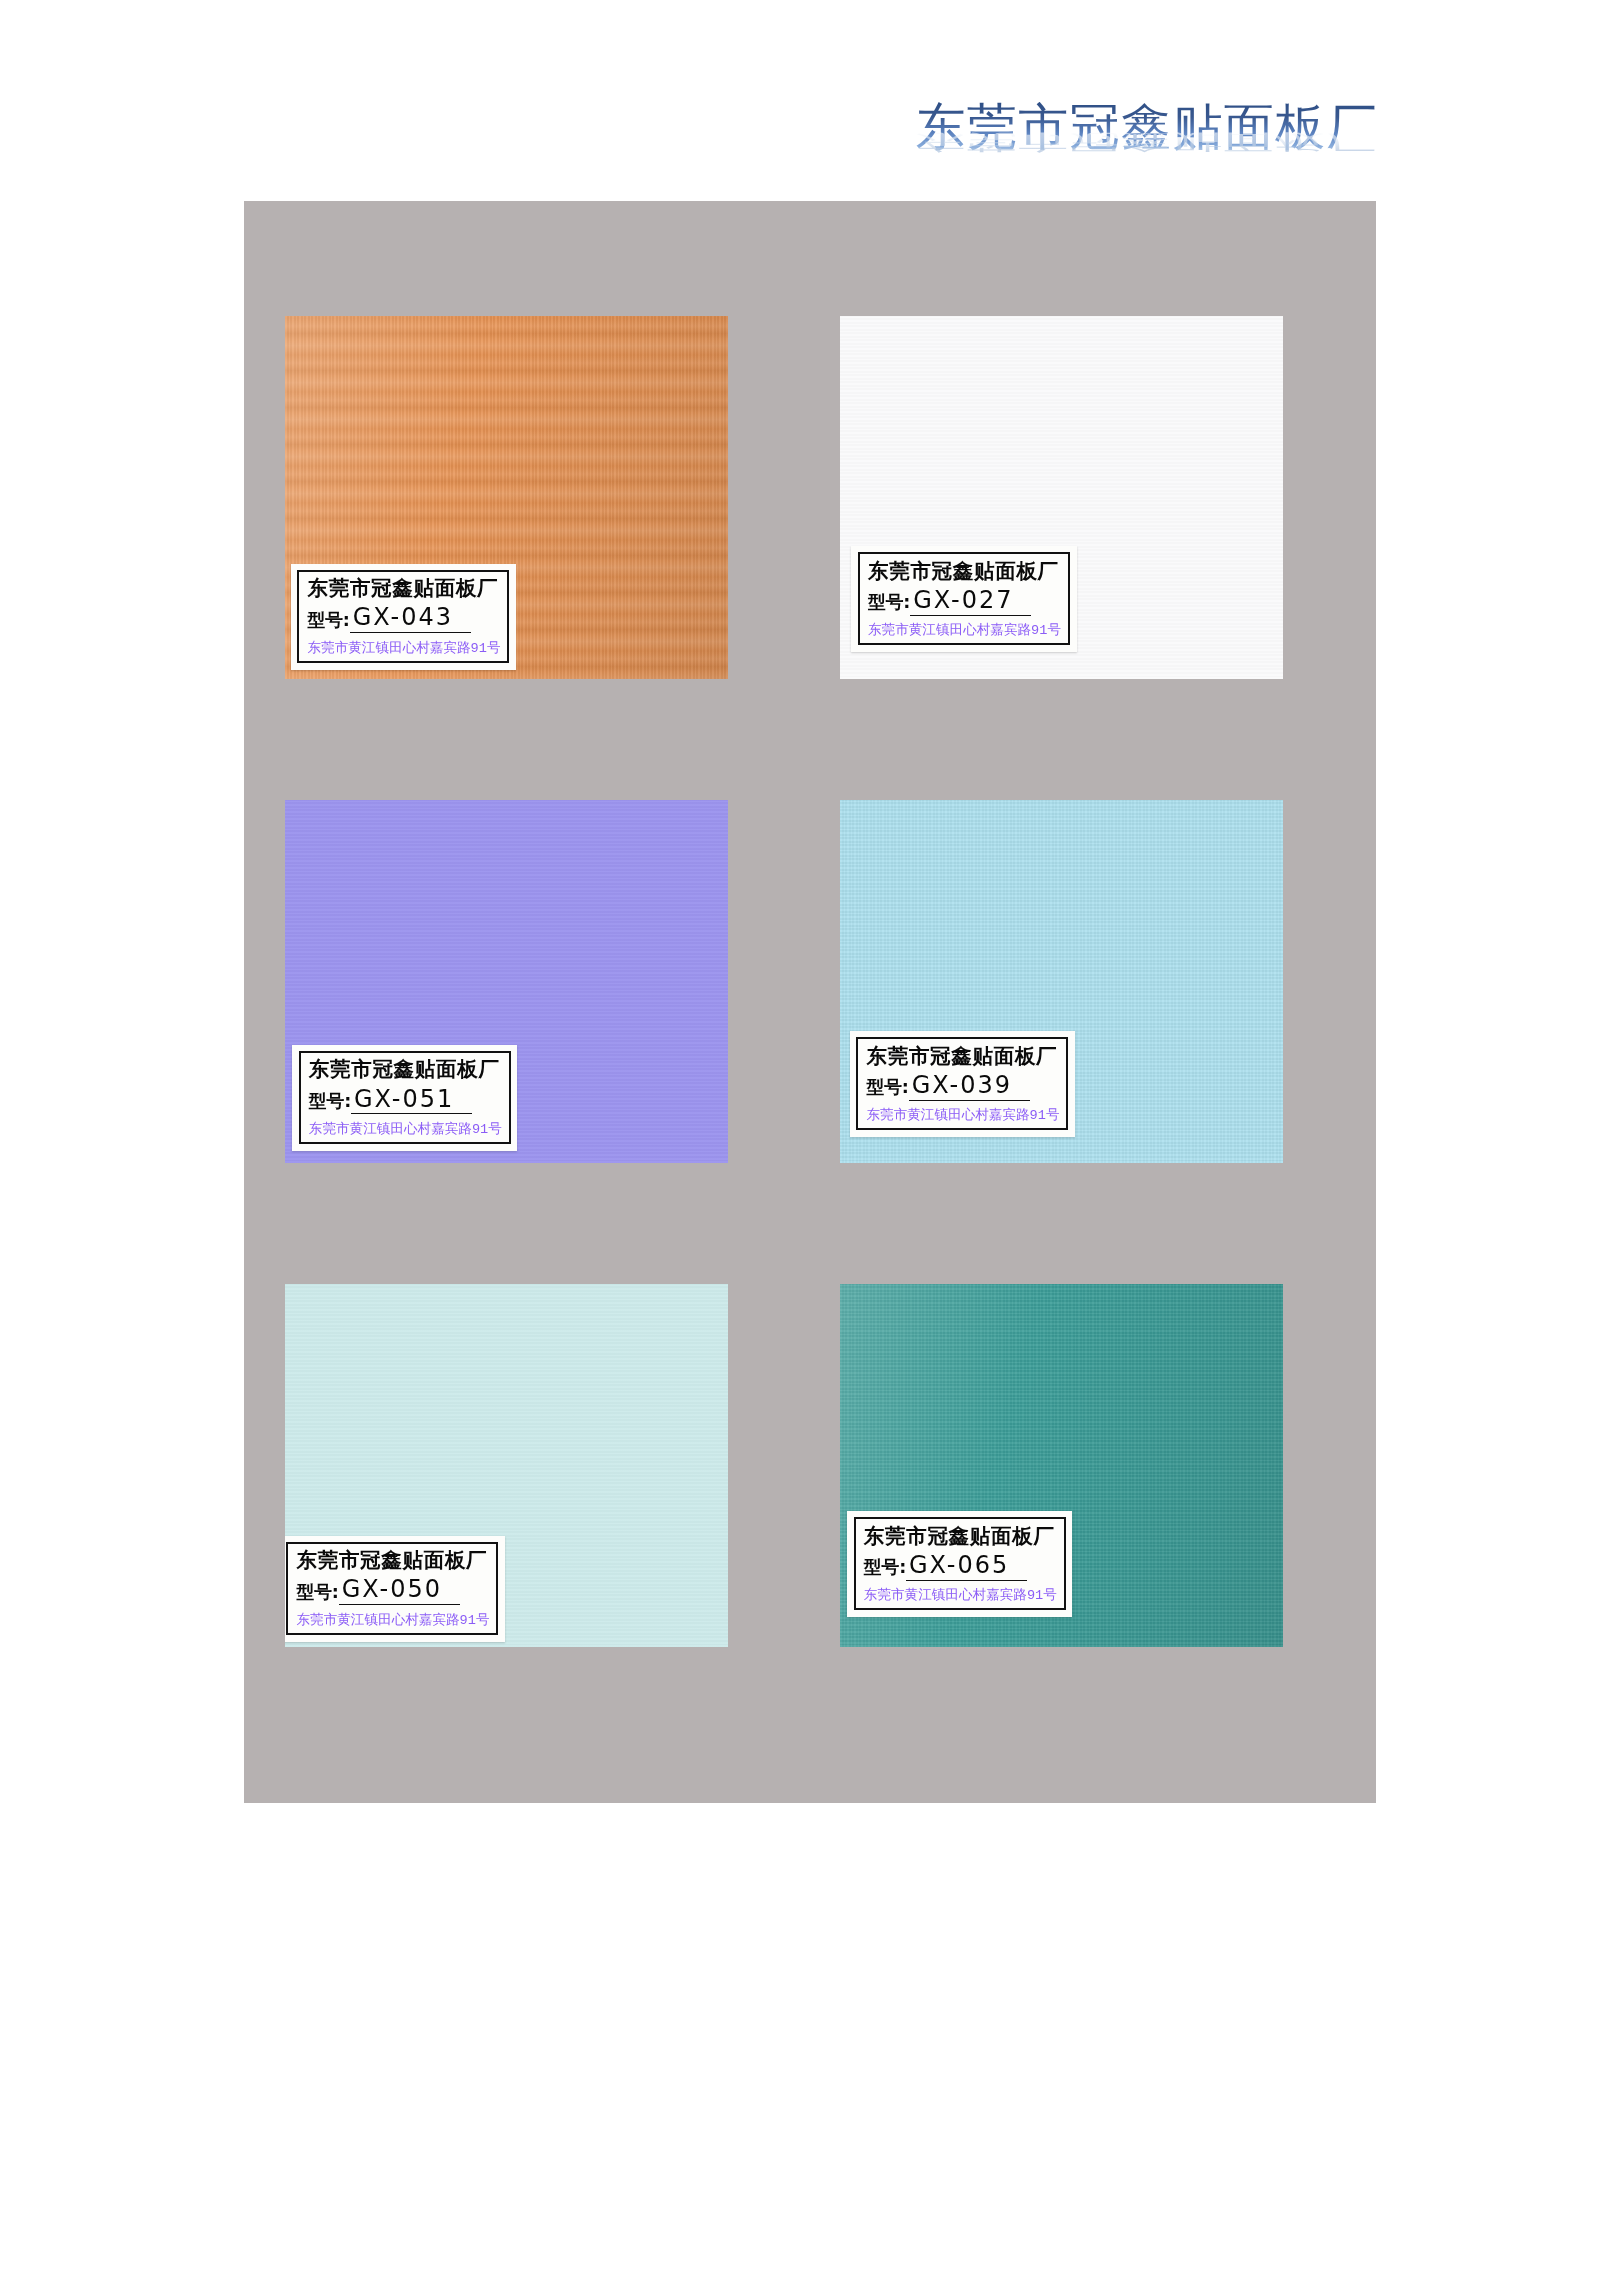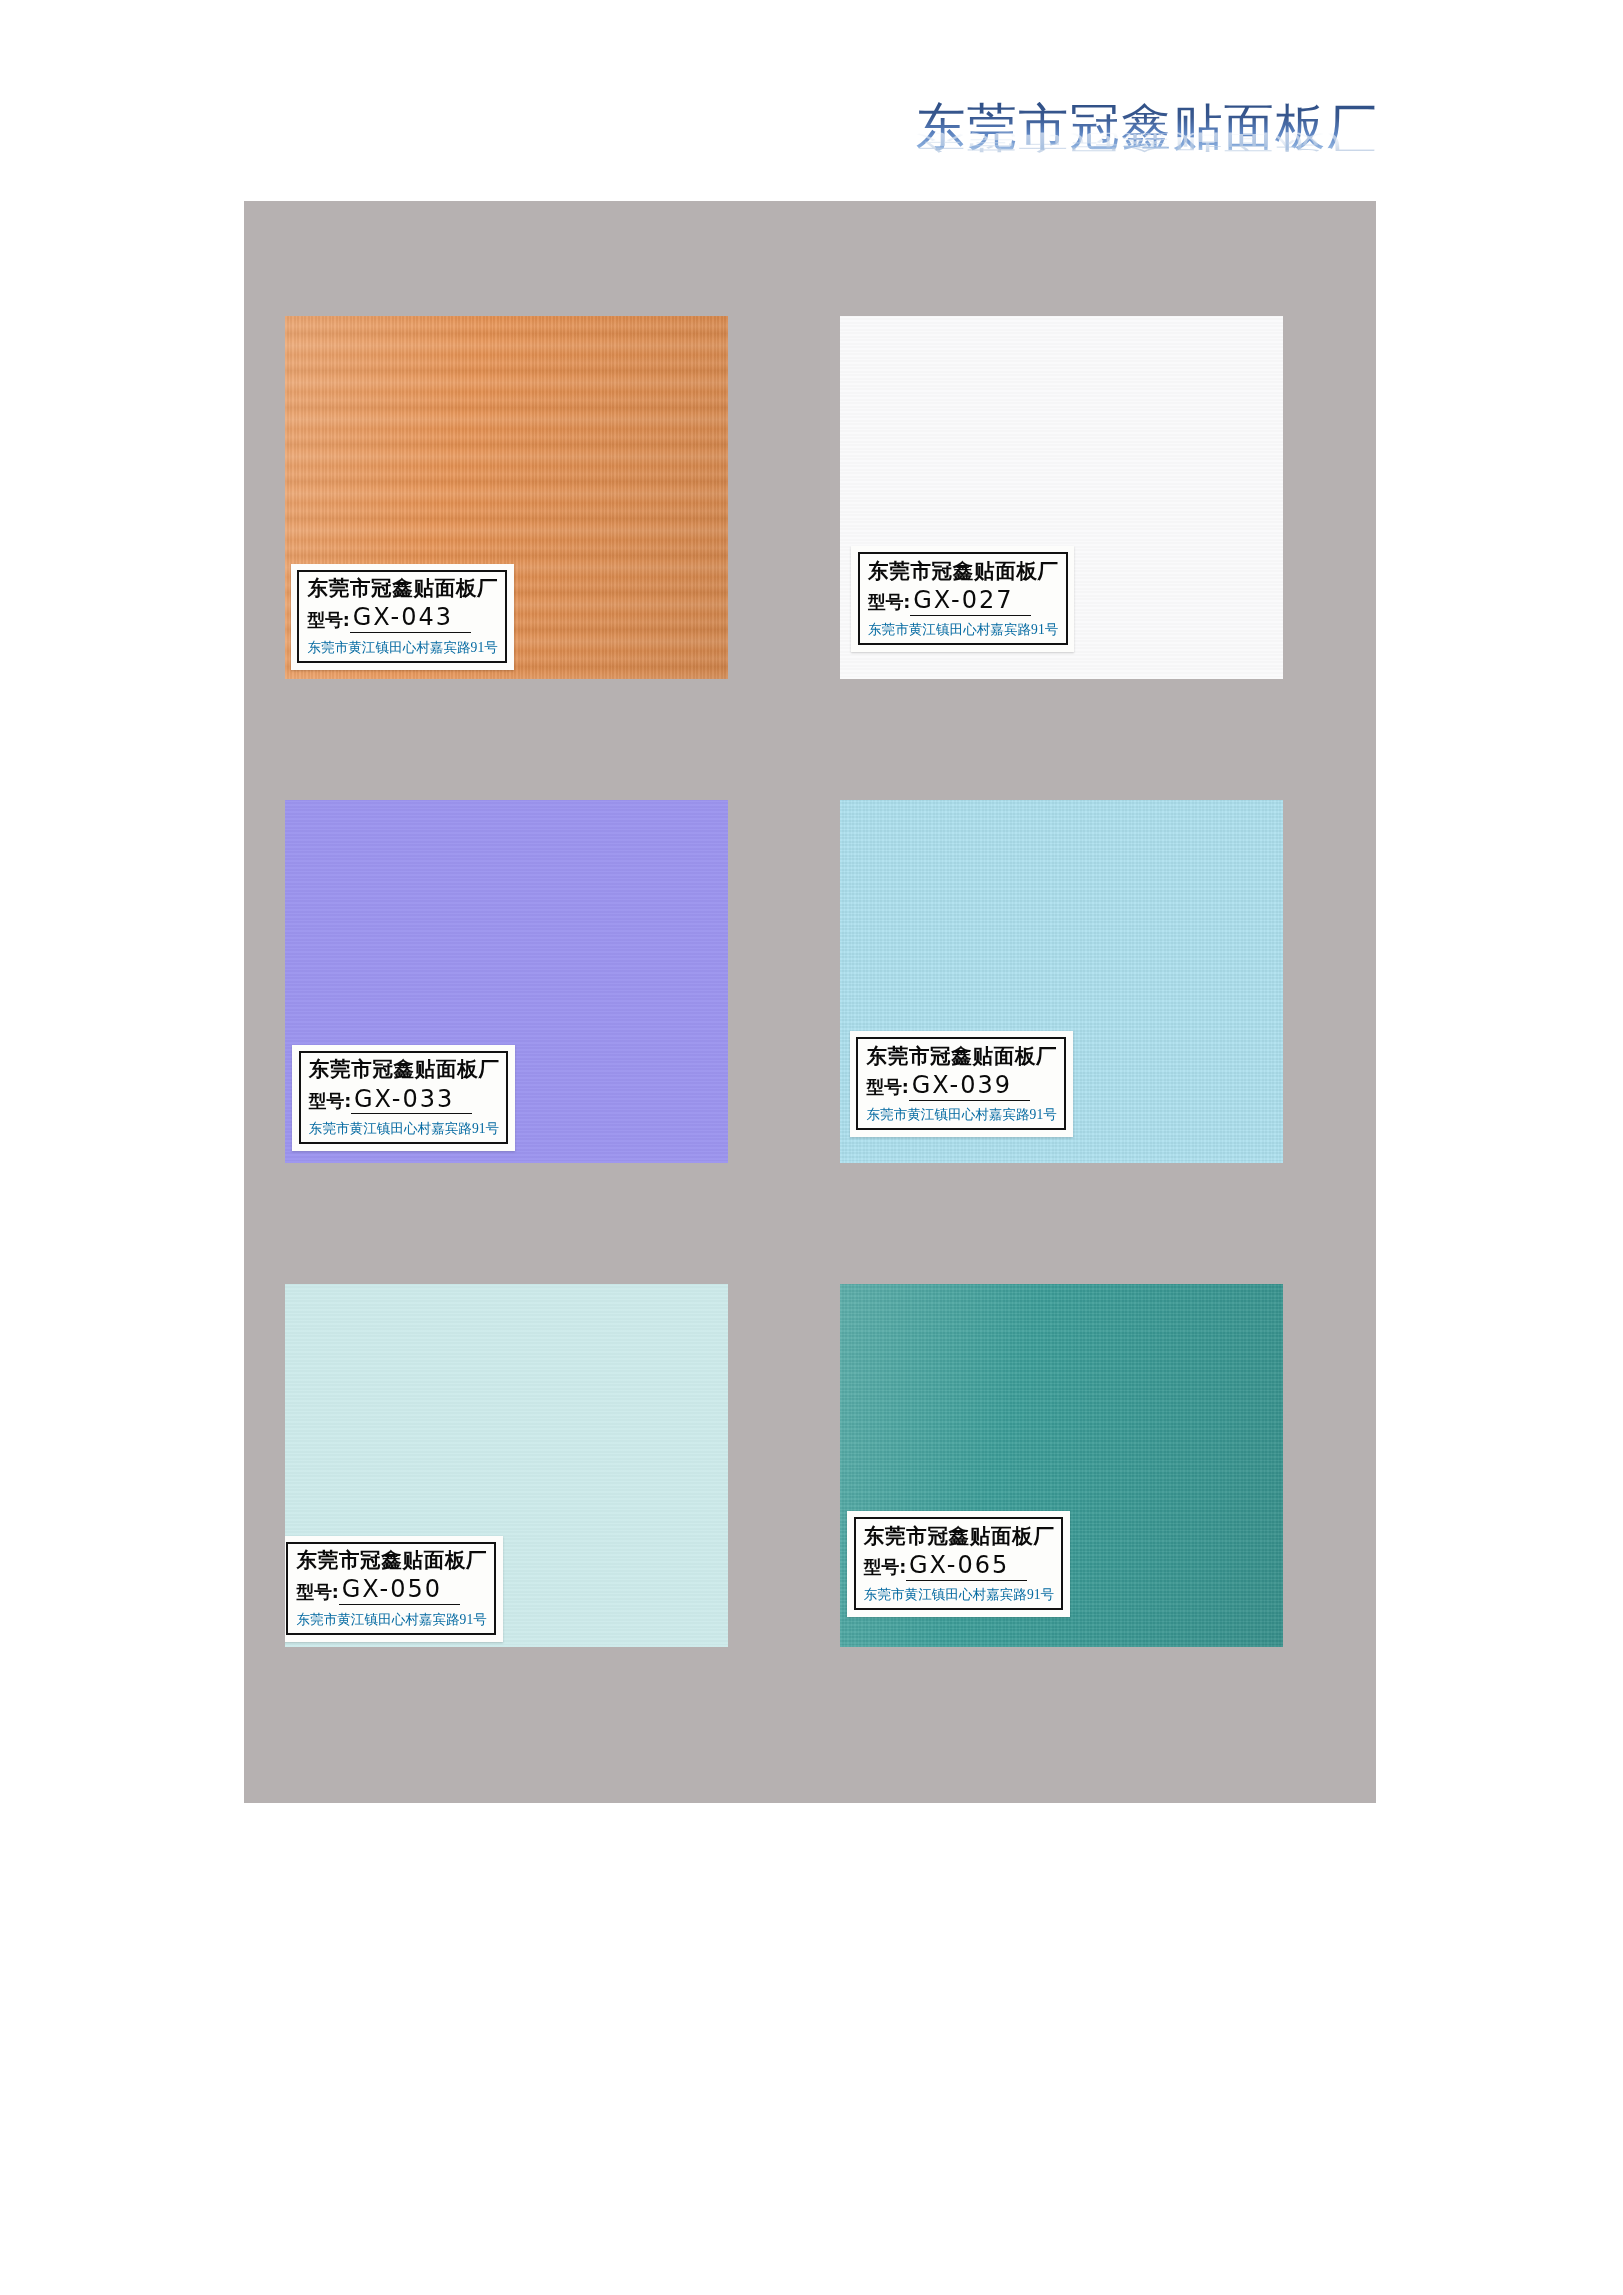--- a/index.html
+++ b/index.html
@@ -150,24 +150,24 @@
   .label-model-val{
     font-family:"DejaVu Sans","Liberation Sans",sans-serif;
     font-size:24px;
     font-weight:400;
     color:#0a0a0a;
     letter-spacing:2px;
     border-bottom:1.4px solid #111;
     padding:0 17.7px 1.4px 2.7px;
   }
   .label-address{
-    font-family:Liberation Serif, serif;
+    font-family:Liberation Mono, monospace;
     font-size:13.6px;
     font-weight:400;
-    color:#0369a1;
+    color:#8b5cf6;
     letter-spacing:0px;
     margin-top:5.5px;
     white-space:nowrap;
   }
 
   
   .label-pos-a{ left:5.5px;  bottom:9.5px; }
   .label-pos-b{ left:11px; bottom:27px; }
   .label-pos-c{ left:6.8px; bottom:12.3px; }
   .label-pos-d{ left:9.5px; bottom:26px; }
@@ -221,21 +221,21 @@
 
     <div class="swatch-row">
 
       <div class="swatch col-left" style="background:#9c94ee;">
         <div class="tex tex-soft"></div>
         <div class="label-card label-pos-c">
           <div class="label-inner">
             <div class="label-brand">东莞市冠鑫贴面板厂</div>
             <div class="label-model-row">
               <span class="label-model-key">型号:</span>
-              <span class="label-model-val">GX-033</span>
+              <span class="label-model-val">GX-051</span>
             </div>
             <div class="label-address">东莞市黄江镇田心村嘉宾路91号</div>
           </div>
         </div>
       </div>
 
       <div class="swatch col-right" style="background:#ade0ee;">
         <div class="tex tex-grain"></div>
         <div class="label-card label-pos-d">
           <div class="label-inner">

